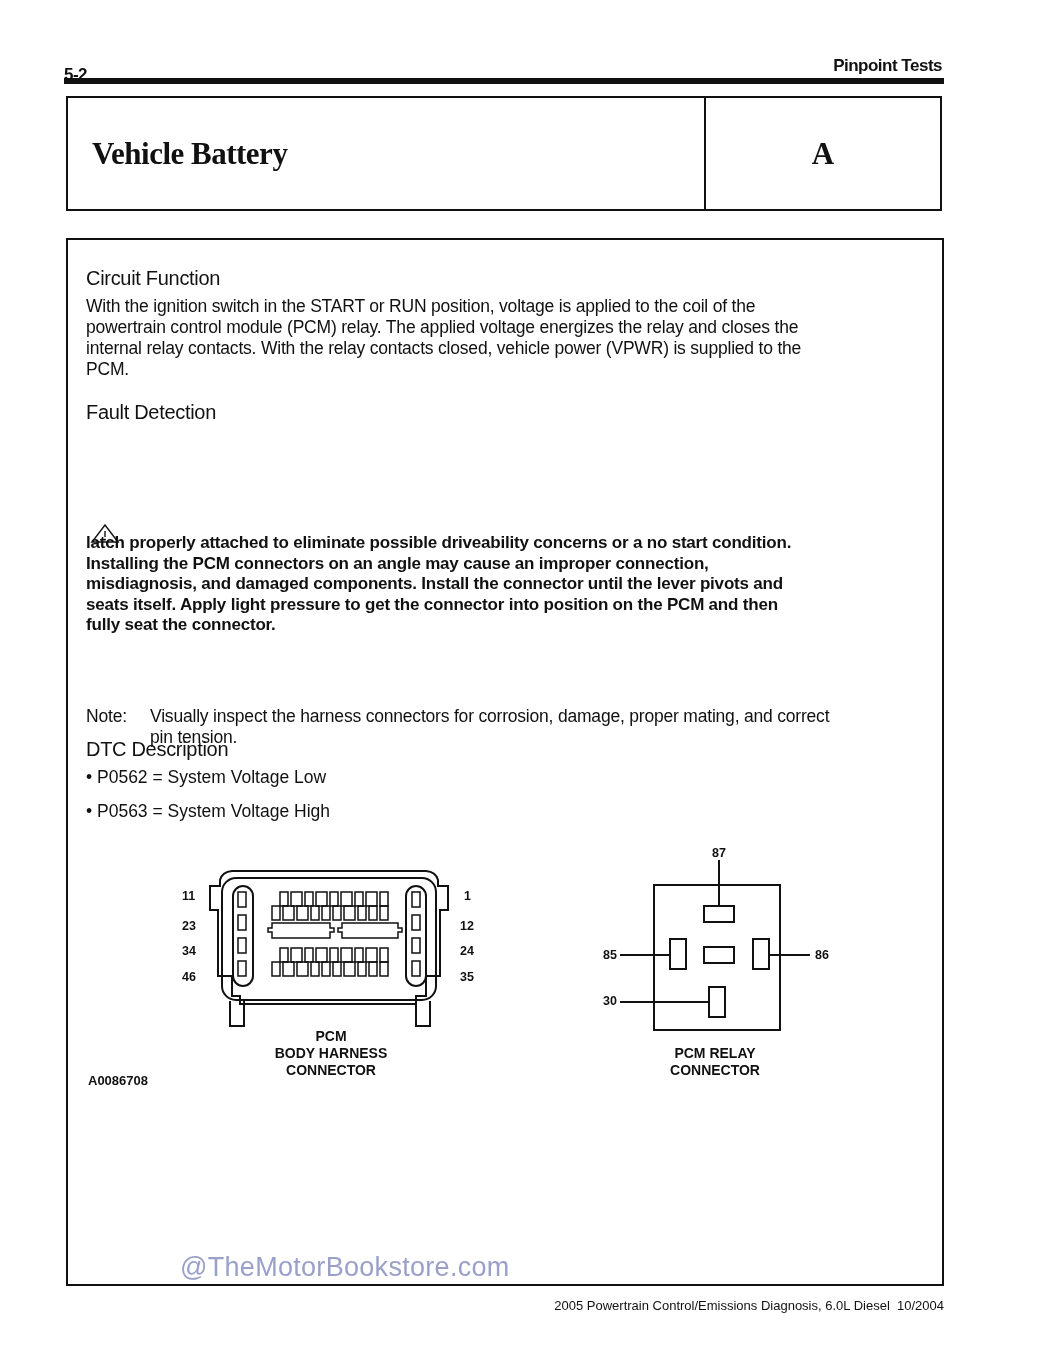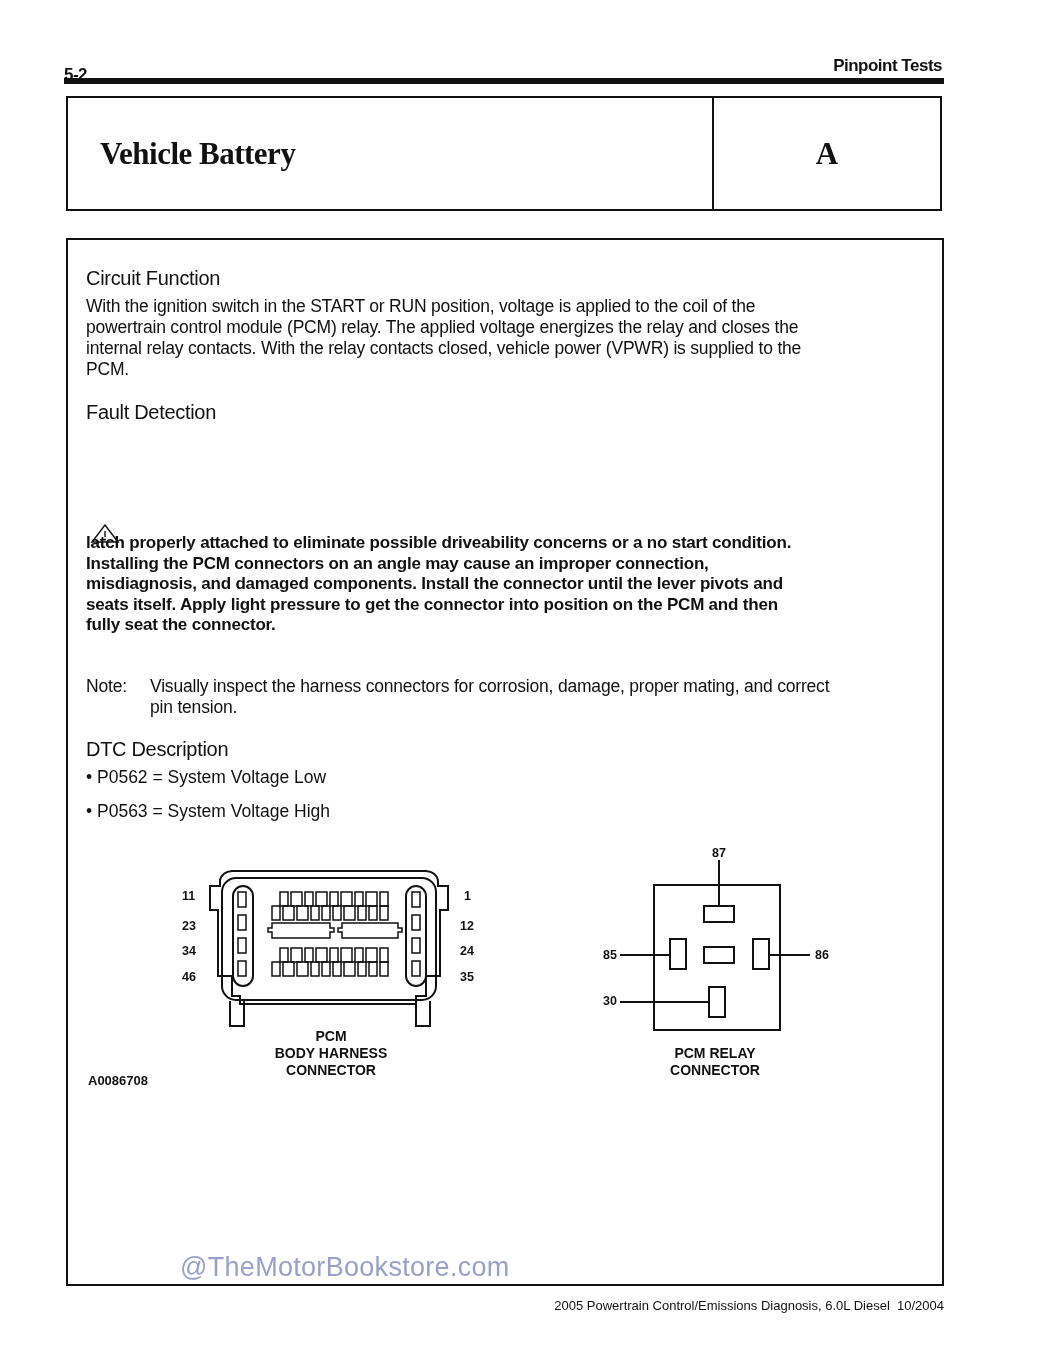--- a/index.html
+++ b/index.html
@@ -2,21 +2,21 @@
 <html><head>
 <meta charset="utf-8">
 <style>
   html,body{margin:0;padding:0;background:#fff;}
   body{width:1050px;height:1359px;position:relative;overflow:hidden;font-family:"Liberation Sans",sans-serif;color:#111;}
   .abs{position:absolute;}
   .hdr-left{left:64px;top:56px;font-weight:bold;font-size:17px;letter-spacing:-0.5px;margin-top:9px;}
   .hdr-right{right:108px;top:56px;font-weight:bold;font-size:17px;letter-spacing:-0.5px;}
   .rule{left:64px;top:78px;width:880px;height:6px;background:#111;}
   .title-box{left:66px;top:96px;width:876px;height:115px;border:2px solid #111;box-sizing:border-box;display:flex;}
-  .title-main{flex:0 0 612px;border-right:2px solid #111;display:flex;align-items:center;padding-left:32px;font-family:"Liberation Serif",serif;font-weight:bold;font-size:31px;letter-spacing:-0.5px;}
+  .title-main{flex:0 0 612px;border-right:2px solid #111;display:flex;align-items:center;padding-left:24px;font-family:"Liberation Serif",serif;font-weight:bold;font-size:31px;letter-spacing:-0.5px;}
   .title-code{flex:1;display:flex;align-items:center;justify-content:center;font-family:"Liberation Serif",serif;font-weight:bold;font-size:31px;}
   .body-box{left:66px;top:238px;width:878px;height:1048px;border:2px solid #111;box-sizing:border-box;}
   .h{font-weight:normal;font-size:20px;letter-spacing:-0.3px;}
   .p{font-size:17.5px;line-height:21px;letter-spacing:-0.2px;}
   .caution{font-weight:bold;font-size:17px;line-height:20.5px;letter-spacing:-0.2px;}
   .note-row{display:flex;}
   .note-lbl{width:64px;flex:0 0 64px;}
   .bullet{font-size:17.5px;}
   .lbl{font-weight:bold;font-size:12.5px;}
   .cap{font-weight:bold;font-size:14px;text-align:center;line-height:17px;}
@@ -57,21 +57,21 @@
     </svg>
 </div>
 <div class="abs caution" style="left:86px;top:533px;width:840px;">
   <div>latch properly attached to eliminate possible driveability concerns or a no start condition.</div>
   <div>Installing the PCM connectors on an angle may cause an improper connection,</div>
   <div>misdiagnosis, and damaged components. Install the connector until the lever pivots and</div>
   <div>seats itself. Apply light pressure to get the connector into position on the PCM and then</div>
   <div>fully seat the connector.</div>
 </div>
 
-<div class="abs p note-row" style="left:86px;top:676px;">
+<div class="abs p note-row" style="left:86px;top:706px;">
   <div class="note-lbl">Note:</div>
   <div>
     <div>Visually inspect the harness connectors for corrosion, damage, proper mating, and correct</div>
     <div>pin tension.</div>
   </div>
 </div>
 
 <div class="abs h" style="left:86px;top:738px;">DTC Description</div>
 <div class="abs bullet" style="left:86px;top:767px;">•&nbsp;<span>P0562 = System Voltage Low</span></div>
 <div class="abs bullet" style="left:86px;top:801px;">•&nbsp;<span>P0563 = System Voltage High</span></div>

